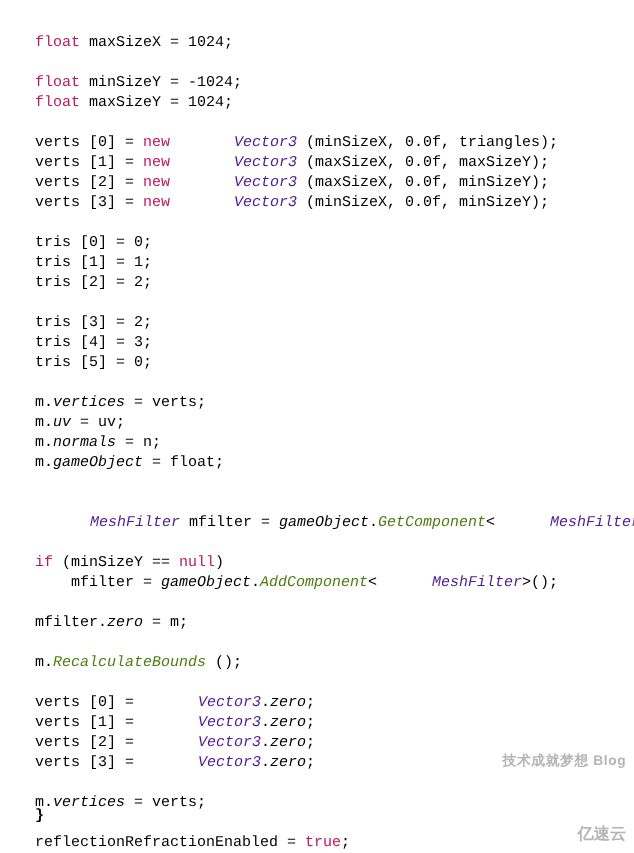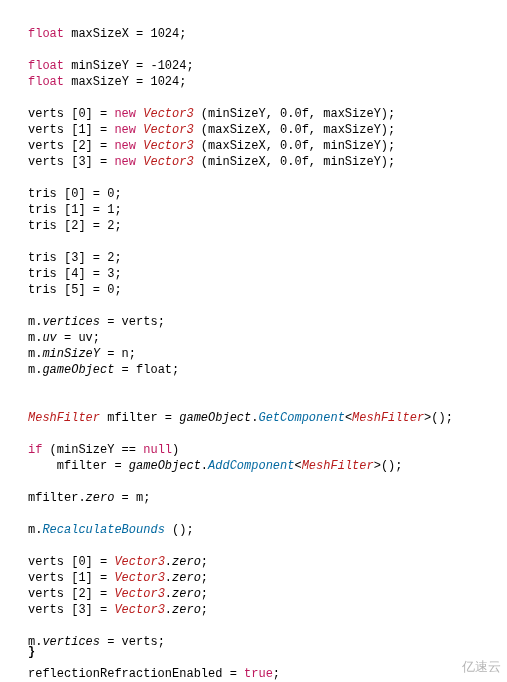--- a/index.html
+++ b/index.html
@@ -12,22 +12,22 @@
     line-height: 16px;
     color: #000;
     position: relative;
     overflow: hidden;
   }
   .code-wrap {
     padding: 10px 8px 10px 28px;
     white-space: pre;
   }
   .kw { color: #be185d; }
-  .type { color: #b91c1c; font-style: italic; }
-  .method { color: #0369a1; font-style: italic; }
+  .type { color: #4c1d95; font-style: italic; margin-left: 44px; }
+  .method { color: #4d7c0f; font-style: italic; }
   .ital { font-style: italic; }
   .watermark {
     position: absolute;
     right: 6px;
     bottom: 8px;
     text-align: right;
     color: #b5b5b5;
     font-family: Arial, sans-serif;
     font-size: 11px;
     line-height: 14px;
@@ -38,56 +38,57 @@
     font-weight: 900;
     letter-spacing: -1px;
   }
   .watermark .sub {
     font-size: 11px;
     font-weight: bold;
     letter-spacing: 0.5px;
   }
   .watermark .small {
     font-size: 13px;
-    font-weight: normal;
+    font-weight: bold;
+    margin-top: 44px;
   }
   .brace {
     position: absolute;
     bottom: 22px;
     left: 28px;
     font-family: "Courier New", monospace;
     font-size: 12px;
     font-weight: bold;
   }
 </style>
 </head>
 <body>
 
 <div class="code-wrap">
 <span><span class="kw">float</span><span> maxSizeX = 1024;</span></span>
 <span></span>
 <span><span class="kw">float</span><span> minSizeY = -1024;</span></span>
 <span><span class="kw">float</span><span> maxSizeY = 1024;</span></span>
 <span></span>
-<span><span>verts [0] = </span><span class="kw">new</span><span class="type"> Vector3</span><span> (minSizeY, 0.0f, maxSizeY);</span></span>
+<span><span>verts [0] = </span><span class="kw">new</span><span class="type"> Vector3</span><span> (minSizeX, 0.0f, triangles);</span></span>
 <span><span>verts [1] = </span><span class="kw">new</span><span class="type"> Vector3</span><span> (maxSizeX, 0.0f, maxSizeY);</span></span>
 <span><span>verts [2] = </span><span class="kw">new</span><span class="type"> Vector3</span><span> (maxSizeX, 0.0f, minSizeY);</span></span>
 <span><span>verts [3] = </span><span class="kw">new</span><span class="type"> Vector3</span><span> (minSizeX, 0.0f, minSizeY);</span></span>
 <span></span>
 <span>tris [0] = 0;</span>
 <span>tris [1] = 1;</span>
 <span>tris [2] = 2;</span>
 <span></span>
 <span>tris [3] = 2;</span>
 <span>tris [4] = 3;</span>
 <span>tris [5] = 0;</span>
 <span></span>
 <span><span>m.</span><span class="ital">vertices</span><span> = verts;</span></span>
 <span><span>m.</span><span class="ital">uv</span><span> = uv;</span></span>
-<span><span>m.</span><span class="ital">minSizeY</span><span> = n;</span></span>
+<span><span>m.</span><span class="ital">normals</span><span> = n;</span></span>
 <span><span>m.</span><span class="ital">gameObject</span><span> = float;</span></span>
 <span></span>
 <span></span>
 <span><span class="type">MeshFilter</span><span> mfilter = </span><span class="ital">gameObject</span><span>.</span><span class="method">GetComponent</span><span>&lt;</span><span class="type">MeshFilter</span><span>&gt;();</span></span>
 <span></span>
 <span><span class="kw">if</span><span> (minSizeY == </span><span class="kw">null</span><span>)</span></span>
 <span><span>    mfilter = </span><span class="ital">gameObject</span><span>.</span><span class="method">AddComponent</span><span>&lt;</span><span class="type">MeshFilter</span><span>&gt;();</span></span>
 <span></span>
 <span><span>mfilter.</span><span class="ital">zero</span><span> = m;</span></span>
 <span></span>
@@ -99,14 +100,15 @@
 <span><span>verts [3] = </span><span class="type">Vector3</span><span>.</span><span class="ital">zero</span><span>;</span></span>
 <span></span>
 <span><span>m.</span><span class="ital">vertices</span><span> = verts;</span></span>
 <span></span>
 <span><span>reflectionRefractionEnabled = </span><span class="kw">true</span><span>;</span></span>
 </div>
 
 <div class="brace">}</div>
 
 <div class="watermark">
+  <div class="sub">技术成就梦想  Blog</div>
   <div class="small">亿速云</div>
 </div>
 
 </body></html>

